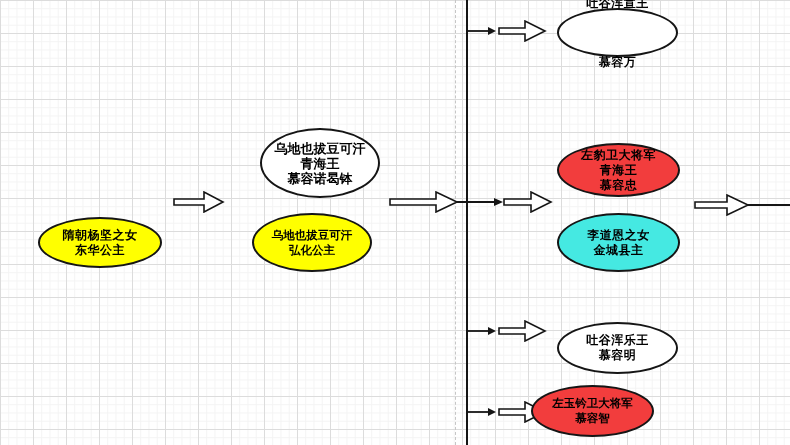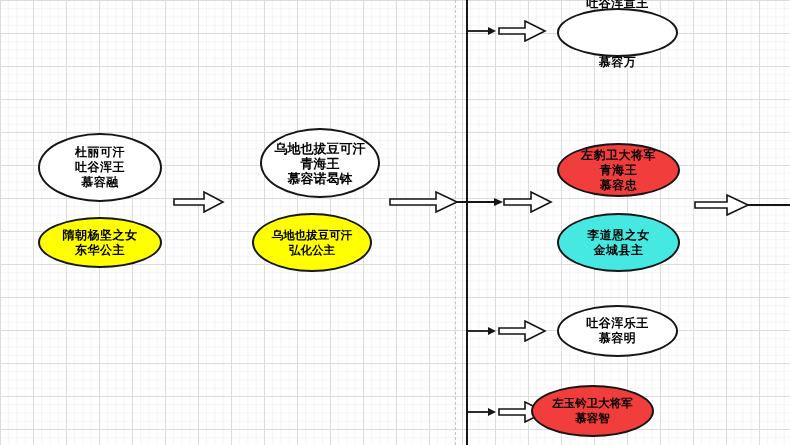--- a/index.html
+++ b/index.html
@@ -22,38 +22,33 @@
     text-align:center;font-weight:bold;font-size:12px;line-height:15px;color:#000;
     box-sizing:border-box;letter-spacing:0.5px;
   }
   .n1{left:38px;top:133px;width:124px;height:69px;}
   .n2{left:38px;top:217px;width:124px;height:51px;}
   .n3{left:260px;top:128px;width:120px;height:70px;font-size:13px;letter-spacing:0;}
   .n4{left:252px;top:213px;width:120px;height:59px;font-size:11.5px;letter-spacing:0;}
   .n5{left:557px;top:8px;width:121px;height:49px;gap:44px;}
   .n6{left:557px;top:143px;width:123px;height:54px;}
   .n7{left:557px;top:213px;width:123px;height:59px;}
-  .n8{left:557px;top:305px;width:121px;height:52px;}
+  .n8{left:557px;top:322px;width:121px;height:52px;}
   .n9{left:531px;top:385px;width:123px;height:52px;font-size:11.5px;letter-spacing:0;}
   .arrow{position:absolute;}
   .tail-line{position:absolute;height:2px;background:#151515;}
 </style>
 </head>
 <body>
 
 <div class="canvas">
 
   <div class="page-guide"></div>
   <div class="divider"></div>
 
-  <div class="node n1" style="background: rgb(255, 255, 255);">
-    <span>杜丽可汗</span>
-    <span>吐谷浑王</span>
-    <span>慕容融</span>
-  </div>
   <div class="node n2" style="background: rgb(255, 255, 0);">
     <span>隋朝杨坚之女</span>
     <span>东华公主</span>
   </div>
 
   <svg class="arrow" style="left:173px;top:191px;" width="52" height="22">
     <polygon points="1,8 31,8 31,1 50,11 31,21 31,14 1,14" fill="#ffffff" stroke="#151515" stroke-width="1.6"></polygon>
   </svg>
 
   <div class="node n3" style="background: rgb(255, 255, 255);">

